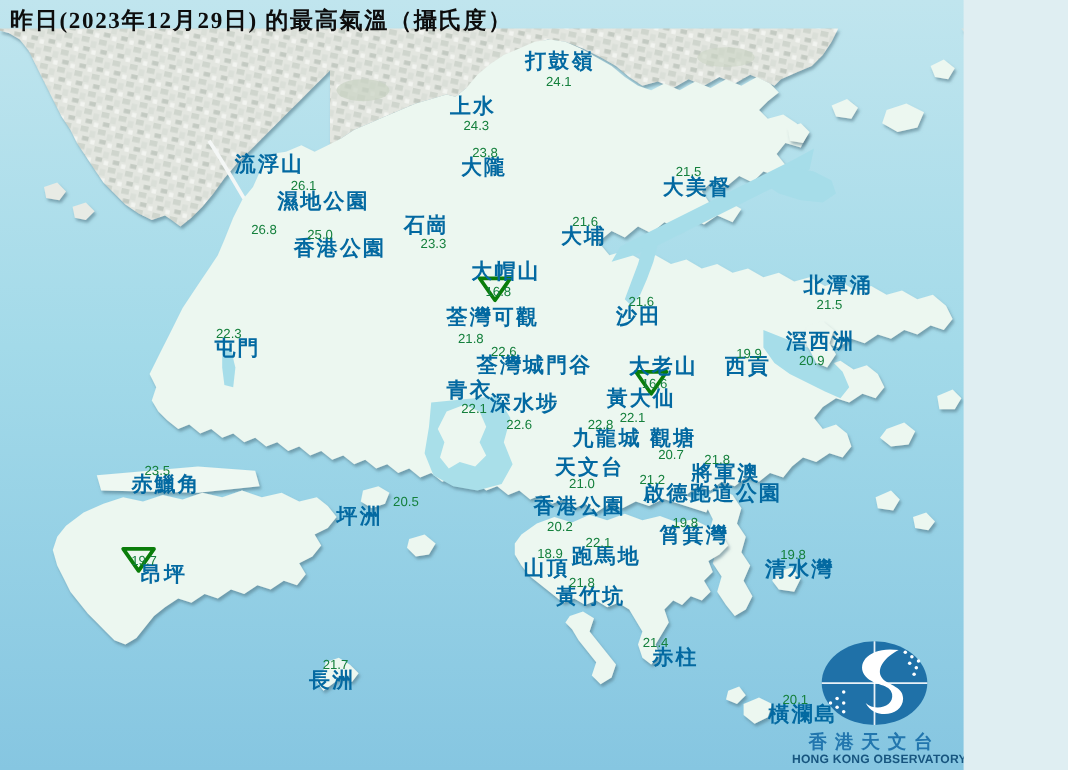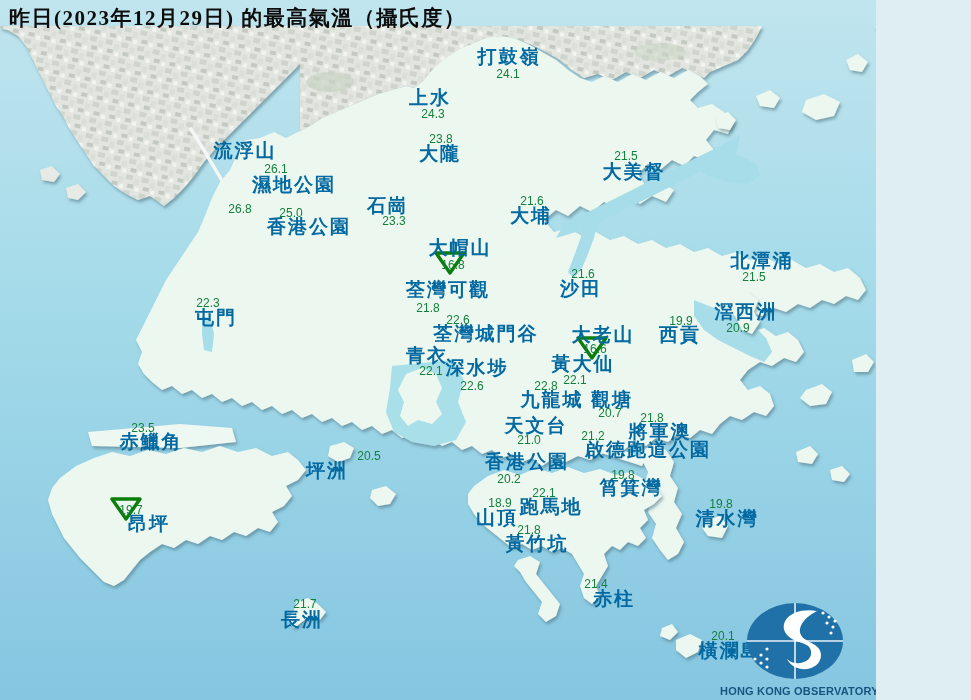--- a/index.html
+++ b/index.html
@@ -210,15 +210,16 @@
           <circle cx="90" cy="26" r="1.6"></circle>
           <circle cx="88" cy="32" r="1.6"></circle>
         <circle cx="24" cy="48" r="1.6"></circle>
           <circle cx="18" cy="54" r="1.6"></circle>
           <circle cx="24" cy="58" r="1.6"></circle>
         <circle cx="12" cy="58" r="1.6"></circle>
           <circle cx="18" cy="62" r="1.6"></circle>
           <circle cx="24" cy="66" r="1.6"></circle>
       </g>
     </svg>
+    <span id="logo-zh">香港天文台</span>
     <span id="logo-en">HONG KONG OBSERVATORY</span>
   </div>
 </div>
 
 </body></html>

